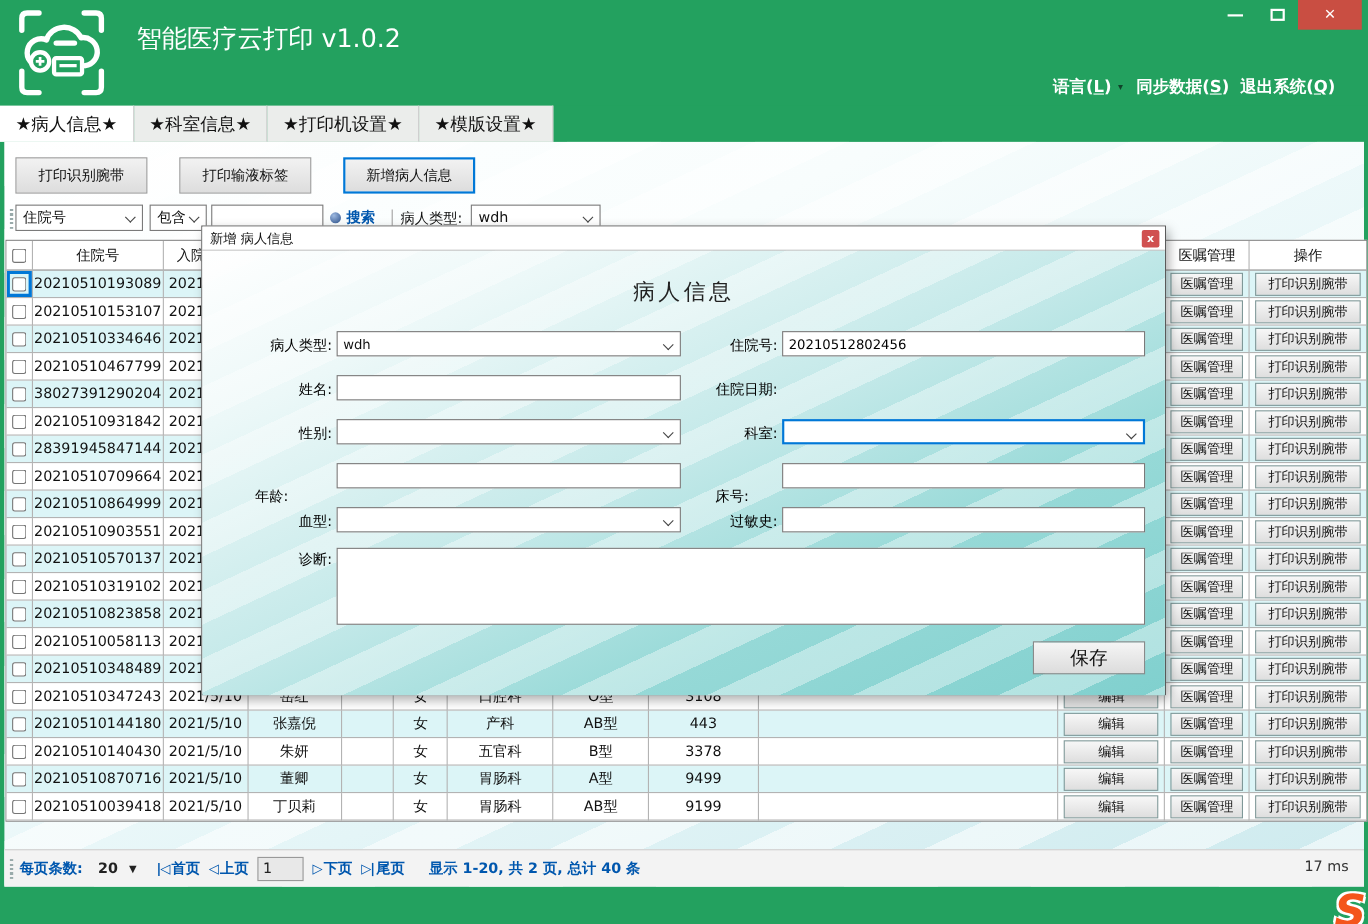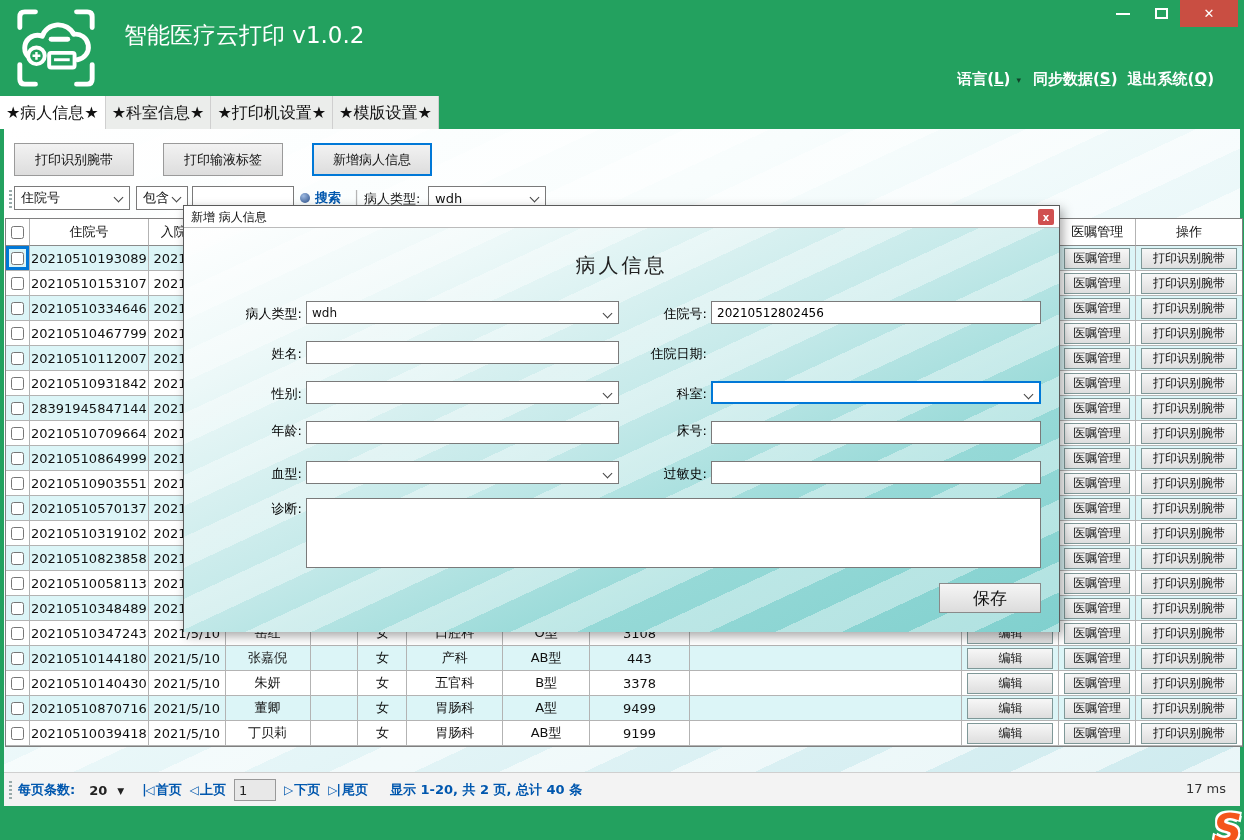--- a/index.html
+++ b/index.html
@@ -17,21 +17,21 @@
   .wc.close{width:58px;background:#c94e42;color:#fff;font-size:13px;font-weight:bold;}
   .dash{width:14px;height:2px;background:#fff;}
   .boxy{width:13px;height:11px;border:2px solid #fff;}
   .menu{position:absolute;right:30px;top:70px;color:#fff;font-size:15px;font-weight:bold;display:flex;align-items:center;gap:10px;white-space:nowrap;}
   .menu .mi{cursor:pointer;}
   .menu .ul{text-decoration:underline;}
   .menu-caret{font-size:9px;color:#10432a;margin:0 2px 0 -4px;}
 
   
   .tabbar{position:absolute;left:0;top:96px;width:1244px;height:33px;display:flex;}
-  .tab{height:33px;line-height:33px;text-align:center;font-size:16px;color:#111;background:#ebedeb;border-right:1px solid #cfcfcf;padding:0 6px;white-space:nowrap;cursor:pointer;}
+  .tab{height:33px;line-height:33px;text-align:center;font-size:16px;color:#111;background:#ebedeb;border-right:1px solid #cfcfcf;padding:0 14px;white-space:nowrap;cursor:pointer;}
   .tab.active{background:#fff;}
 
   
   .content{position:absolute;left:4px;top:129px;width:1236px;height:677px;
     background:linear-gradient(155deg,#ffffff 0%,#f8fdfd 30%,#e4f5f7 62%,#cdeaee 100%);}
   .content::before{content:"";position:absolute;inset:0;
     background:repeating-linear-gradient(155deg,rgba(255,255,255,.55) 0 36px,rgba(255,255,255,0) 36px 72px);pointer-events:none;}
 
   .tbtn{position:absolute;top:14px;width:120px;height:33px;background:linear-gradient(#f2f2f2,#dddddd);
     border:1px solid #9a9a9a;font-size:13px;color:#111;cursor:pointer;}
@@ -102,21 +102,21 @@
   .mctl.r{left:527px;width:330px;}
   .mctl.focus{border:2px solid #0078d7;}
   .mctl input{border:none;outline:none;width:100%;height:100%;font-size:12px;background:transparent;padding:0;}
   .mctl .chev{top:8px;}
   .calico{position:absolute;right:18px;top:3px;font-size:13px;color:#445;}
   .calarrow{position:absolute;right:5px;top:8px;width:0;height:0;border-left:4px solid transparent;border-right:4px solid transparent;border-top:5px solid #222;}
   .mtextarea{position:absolute;left:122px;top:270px;width:735px;height:70px;background:#fff;border:1px solid #7a7a7a;resize:none;font-size:12px;padding:3px;}
   .savebtn{position:absolute;left:755px;top:355px;width:102px;height:30px;background:linear-gradient(#f5f5f5,#dcdcdc);border:1px solid #8a8a8a;font-size:17px;color:#111;cursor:pointer;}
 
   .r1{top:73px;} .r2{top:113px;} .r3{top:153px;} .r4{top:193px;} .r5{top:233px;}
-  .lr1{top:77px;} .lr2{top:117px;} .lr3{top:157px;} .lr4{top:194px;} .lr5{top:237px;} .lr6{top:272px;}
+  .lr1{top:77px;} .lr2{top:117px;} .lr3{top:157px;} .lr4{top:214px;text-align:center;} .lr5{top:237px;} .lr6{top:272px;}
 </style>
 </head>
 <body>
 
 <div class="window">
 
   <div class="header">
     <svg class="logo" viewBox="0 0 90 90">
       <g stroke="#fff" stroke-width="5" fill="none" stroke-linecap="round" stroke-linejoin="round">
         <path d="M8 24 V13 Q8 8 13 8 H24"></path>
@@ -297,21 +297,21 @@
             </div>
     <div class="cell c12">
               <button class="gbtn">打印识别腕带</button>
             </div>
   </div>
 
   <div class="trow">
     <div class="cell c0 cbcell">
               <input type="checkbox" style="">
             </div>
-    <div class="cell c1">20210510112007</div>
+    <div class="cell c1">38027391290204</div>
     <div class="cell c2">2021/5/10</div>
     <div class="cell c3"></div>
     <div class="cell c4"></div>
     <div class="cell c5"></div>
     <div class="cell c6"></div>
     <div class="cell c7"></div>
     <div class="cell c8"></div>
     <div class="cell c9"></div>
     <div class="cell c10">
               <button class="gbtn">编辑</button>

